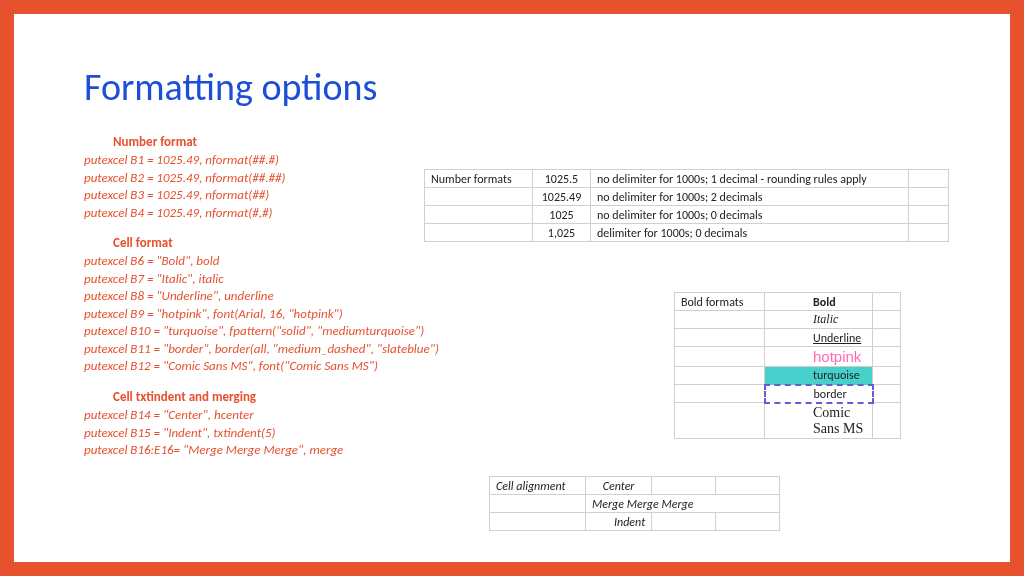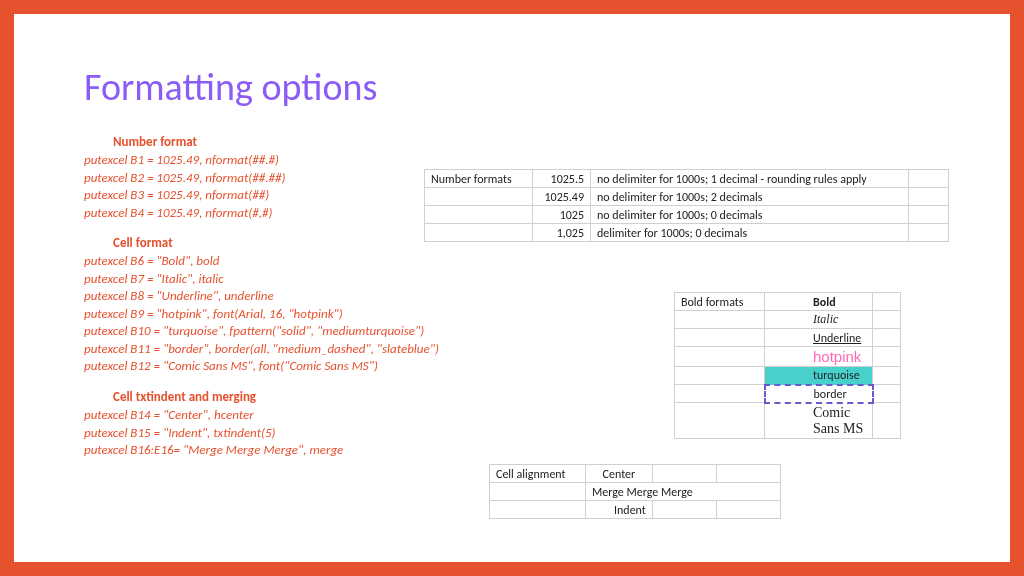--- a/index.html
+++ b/index.html
@@ -1,47 +1,47 @@
 <!DOCTYPE html>
 <html><head>
 <meta charset="utf-8">
 <style>
   * { box-sizing: border-box; margin: 0; padding: 0; }
   html, body { width: 1024px; height: 576px; font-family: Calibri, "Segoe UI", Arial, sans-serif; }
   .frame { width: 1024px; height: 576px; border: 14px solid #e6512e; background: #fff; position: relative; }
   .content { padding: 50px 70px 30px 70px; }
-  h1 { font-size: 38px; font-weight: 400; color: #8b5cf6; margin-bottom: 24px; }
+  h1 { font-size: 38px; font-weight: 400; color: #1d4ed8; margin-bottom: 24px; }
   .section-head { font-size: 13px; font-weight: 700; color: #e6512e; margin-top: 14px; margin-bottom: 2px; padding-left: 29px; }
   .code-line { font-size: 13px; font-style: italic; color: #e6512e; line-height: 1.35; }
   .left-col { width: 420px; }
 
   
   .tbl { position: absolute; border-collapse: collapse; font-size: 12px; color: #222; background: #fff; }
   .tbl td { border: 1px solid #d0d0d0; padding: 1px 6px; height: 18px; }
   #tbl-num { top: 155px; left: 410px; }
   #tbl-num td.lbl { width: 108px; }
-  #tbl-num td.val { width: 58px; text-align: right; margin-top: 16px; }
+  #tbl-num td.val { width: 58px; text-align: center; margin-top: 16px; }
   #tbl-num td.desc { width: 318px; }
   #tbl-num td.tail { width: 40px; }
 
   
   #tbl-cell { top: 278px; left: 660px; }
   #tbl-cell td.lbl { width: 90px; }
   #tbl-cell td.val { width: 108px; padding-left: 48px; }
   #tbl-cell td.tail { width: 28px; }
   .bold { font-weight: 700; }
   .italic { font-style: italic; font-family: Liberation Serif, serif; }
   .underline { text-decoration: underline; }
   .hotpink { color: hotpink; font-family: Arial, sans-serif; font-size: 15px; }
   .turq { background: mediumturquoise; }
   .bord { border: 2px dashed slateblue !important; }
   .comic { font-family: "Comic Sans MS", cursive; font-size: 14px; }
 
   
-  #tbl-align { top: 450px; left: 475px; }
+  #tbl-align { top: 462px; left: 475px; font-style: italic; }
   #tbl-align td.lbl { width: 96px; }
   #tbl-align td.c { width: 64px; }
   .center { text-align: center; }
   .indent { padding-left: 28px !important; }
 </style>
 </head>
 <body>
 
 <div class="frame">
   <div class="content">

